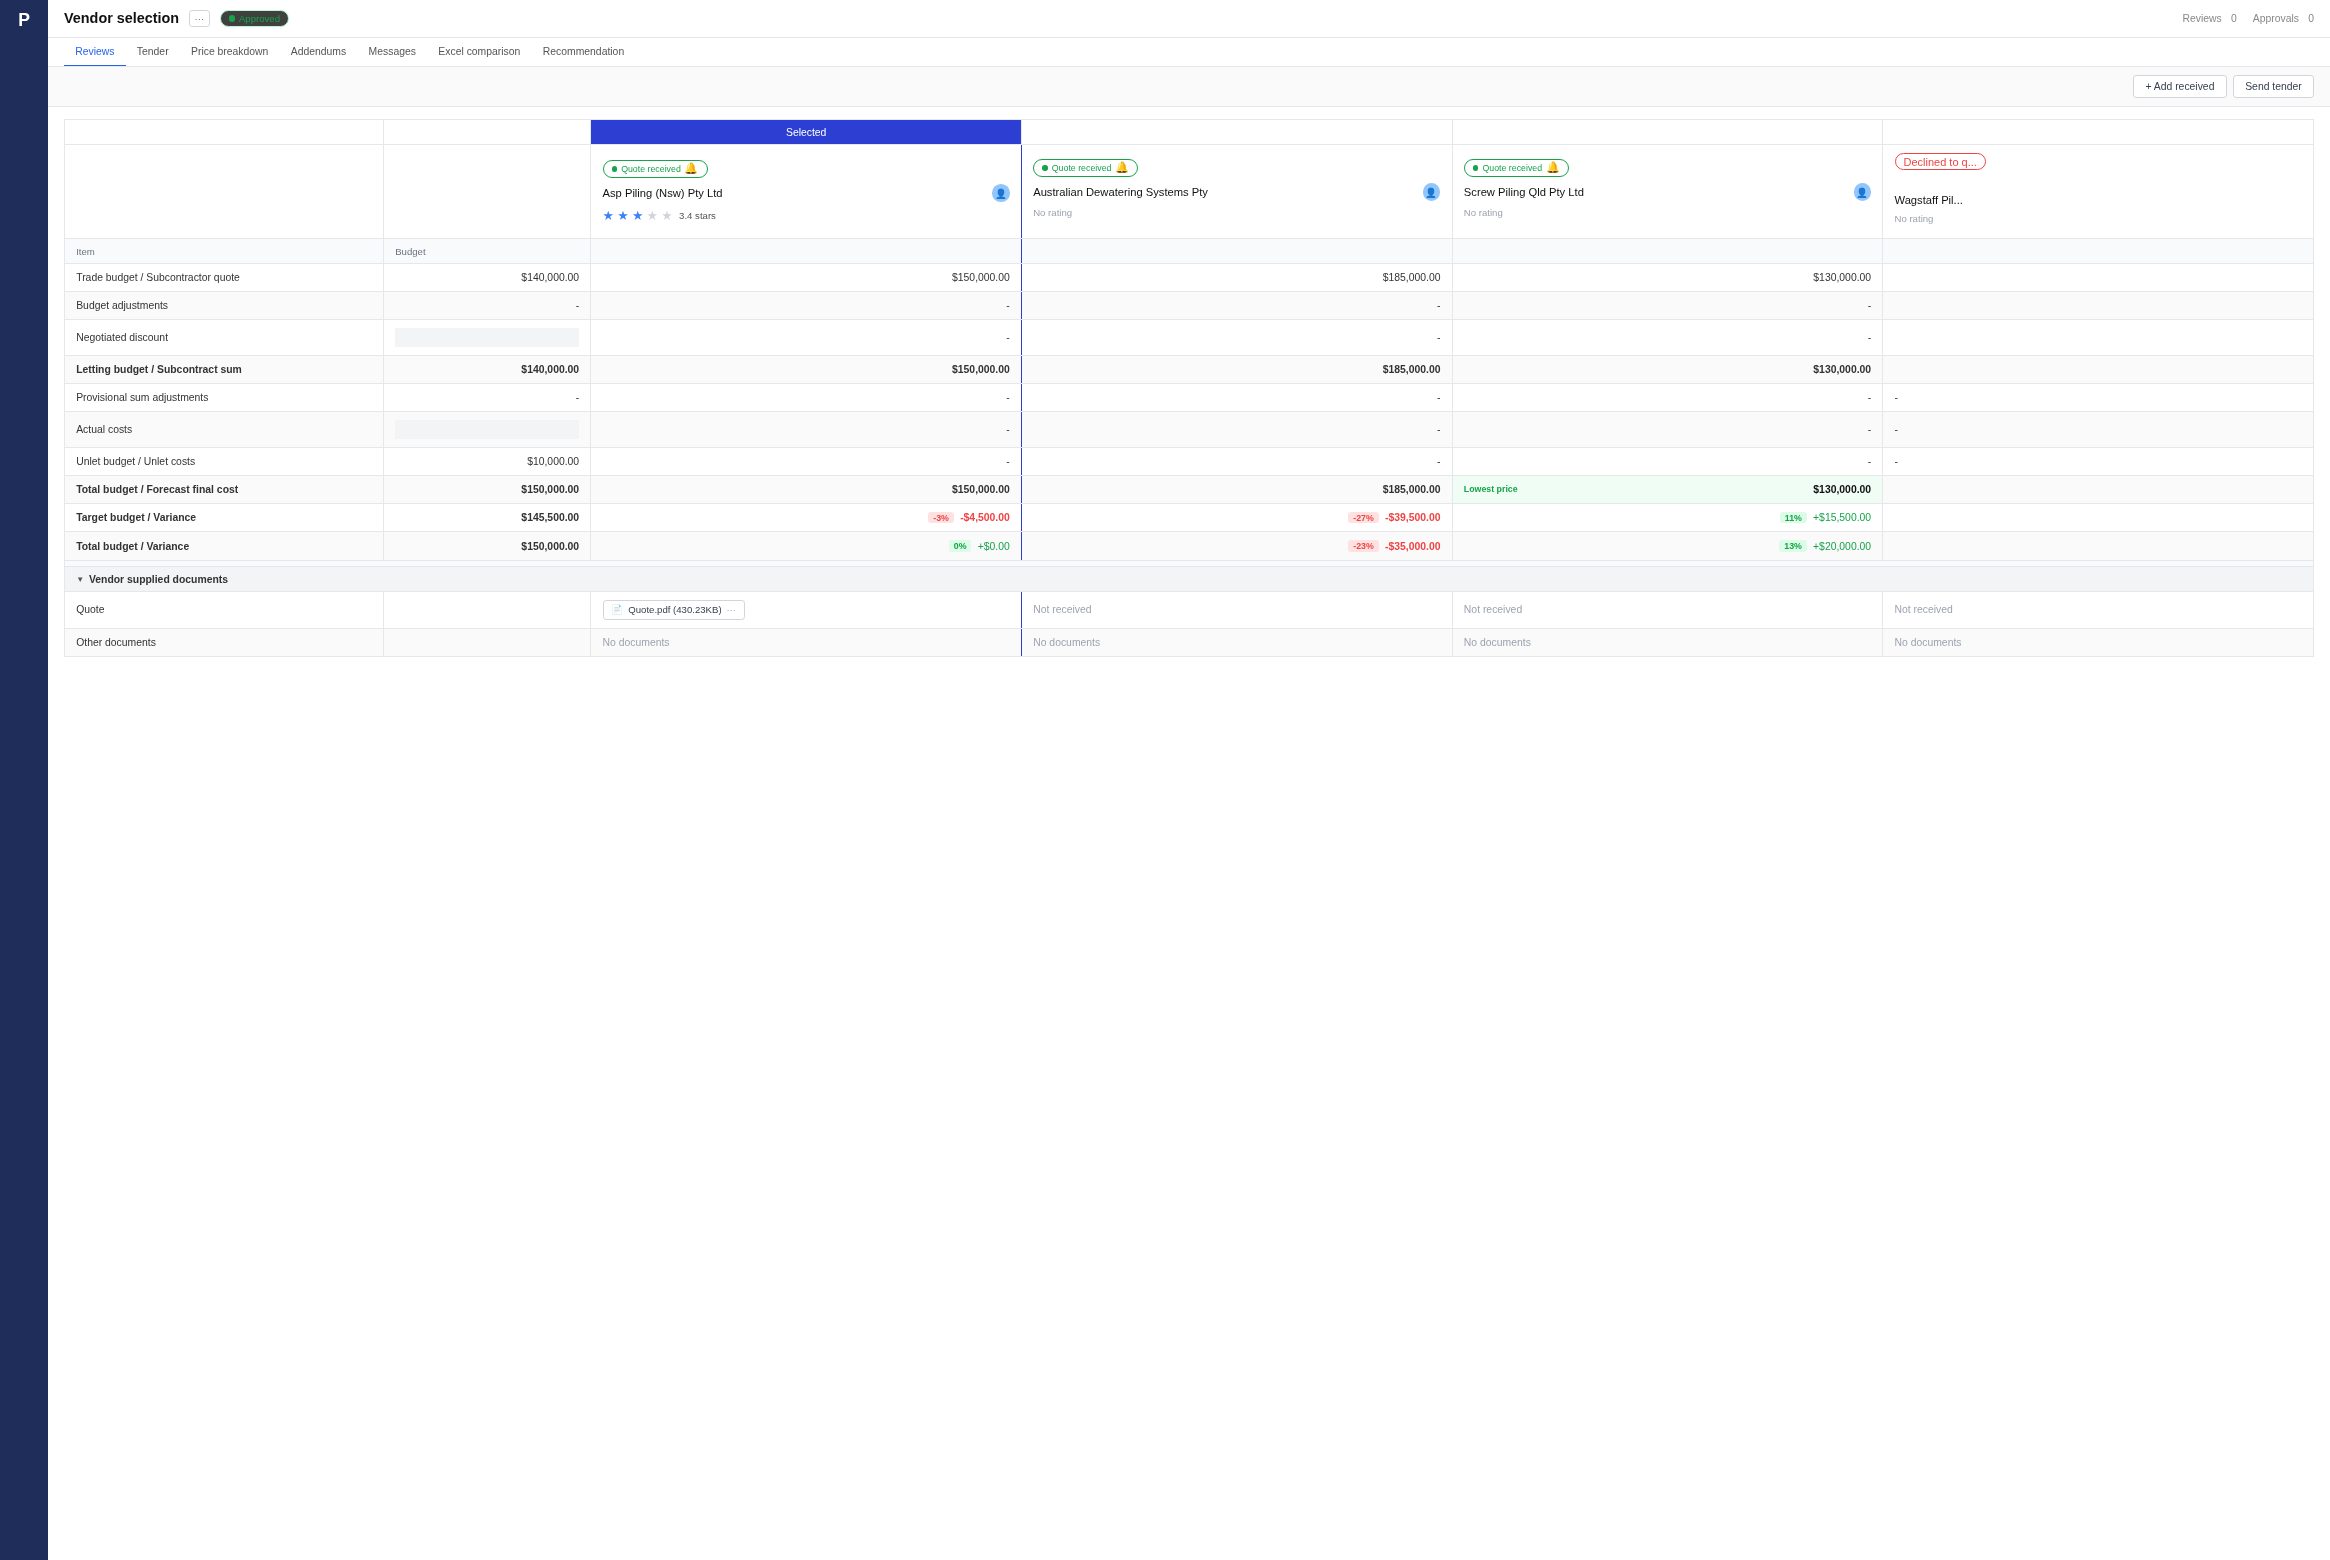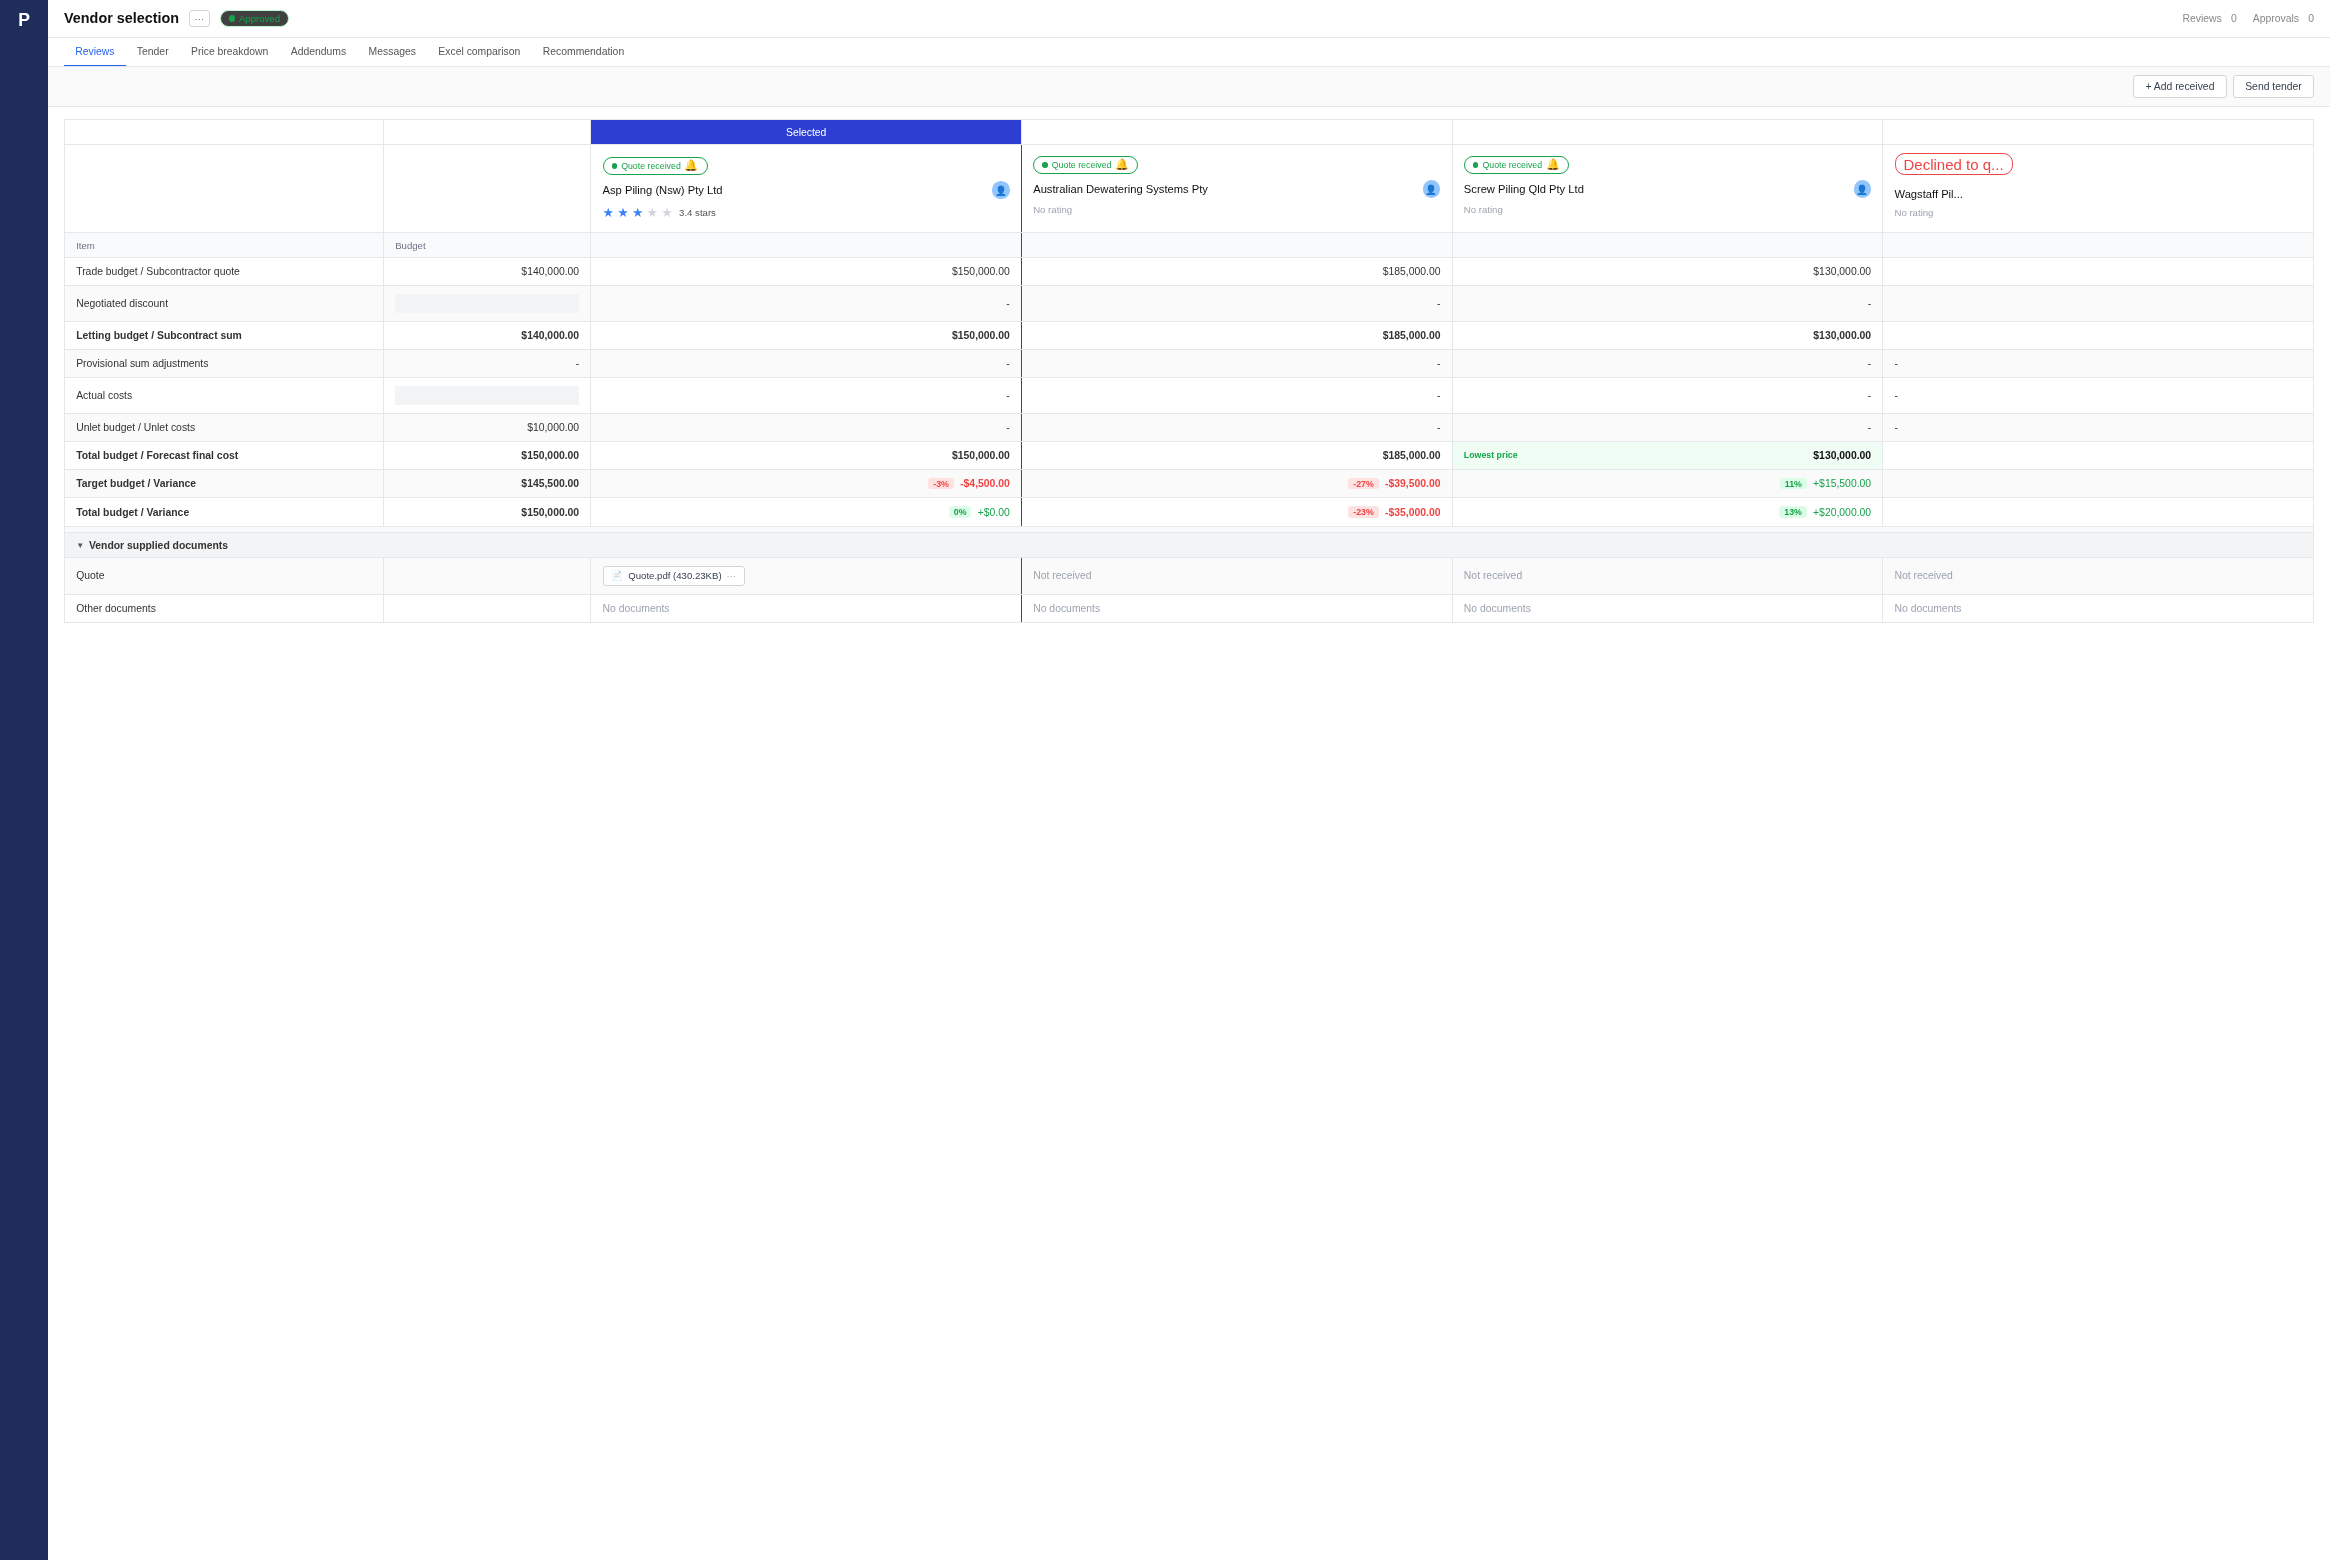--- a/index.html
+++ b/index.html
@@ -38,21 +38,21 @@
     .col-vendor { width: 216px; min-width: 216px; }
 
     .vendor-table th, .vendor-table td { border: 0.8px solid #e5e7eb; vertical-align: middle; }
 
     
     .selected-header { background: #2d3fd3; color: white; text-align: center; padding: 6.4px 9.6px; font-weight: 500; }
     
     .vendor-header-cell { padding: 8px 11.2px; }
     .quote-badge { display: inline-flex; align-items: center; gap: 4px; border: 0.8px solid #16a34a; border-radius: 9.6px; padding: 1.6px 8px; font-size: 8.8px; color: #16a34a; margin-bottom: 6.4px; }
     .quote-badge-dot { width: 5.6px; height: 5.6px; border-radius: 50%; background: #16a34a; }
-    .declined-badge { display: inline-flex; gap: 4px; border: 0.8px solid #ef4444; border-radius: 9.6px; padding: 1.6px 8px; font-size: 15px; color: #ef4444; margin-bottom: 13px; }
+    .declined-badge { display: inline-flex; gap: 4px; border: 0.8px solid #ef4444; border-radius: 9.6px; padding: 1.6px 8px; font-size: 11px; color: #ef4444; margin-bottom: 24px; }
     
     .vendor-name { font-size: 11.2px; font-weight: 500; color: #111; display: flex; align-items: center; justify-content: space-between; }
     .avatar-icon { width: 17.6px; height: 17.6px; border-radius: 50%; background: #93c5fd; display: flex; align-items: center; justify-content: center; color: #1d4ed8; font-size: 9.6px; }
 
     .stars-row { display: flex; align-items: center; gap: 3.2px; margin-top: 6.4px; }
     .star { font-size: 12.8px; }
     .star.filled { color: #3b82f6; }
     .star.empty { color: #d1d5db; }
     .rating-text { font-size: 9.6px; color: #555; margin-left: 3.2px; }
     .no-rating { font-size: 9.6px; color: #9ca3af; padding: 6.4px 0; }
@@ -225,20 +225,28 @@
 
           <tr class="data-row">
             <td>Trade budget / Subcontractor quote</td>
             <td class="value-right">$140,000.00</td>
             <td class="value-right" style="border-left:1.6px solid #2d3fd3; border-right:1.6px solid #2d3fd3;">$150,000.00</td>
             <td class="value-right">$185,000.00</td>
             <td class="value-right">$130,000.00</td>
             <td></td>
           </tr>
 
+          <tr class="data-row">
+            <td>Budget adjustments</td>
+            <td class="value-right">-</td>
+            <td class="value-right" style="border-left:1.6px solid #2d3fd3; border-right:1.6px solid #2d3fd3;">-</td>
+            <td class="value-right">-</td>
+            <td class="value-right">-</td>
+            <td></td>
+          </tr>
 
           <tr class="data-row">
             <td>Negotiated discount</td>
             <td>
               <div style="background:#f3f4f6; height:19px; width:100%;"></div>
             </td>
             <td class="value-right" style="border-left:1.6px solid #2d3fd3; border-right:1.6px solid #2d3fd3;">-</td>
             <td class="value-right">-</td>
             <td class="value-right">-</td>
             <td></td>

